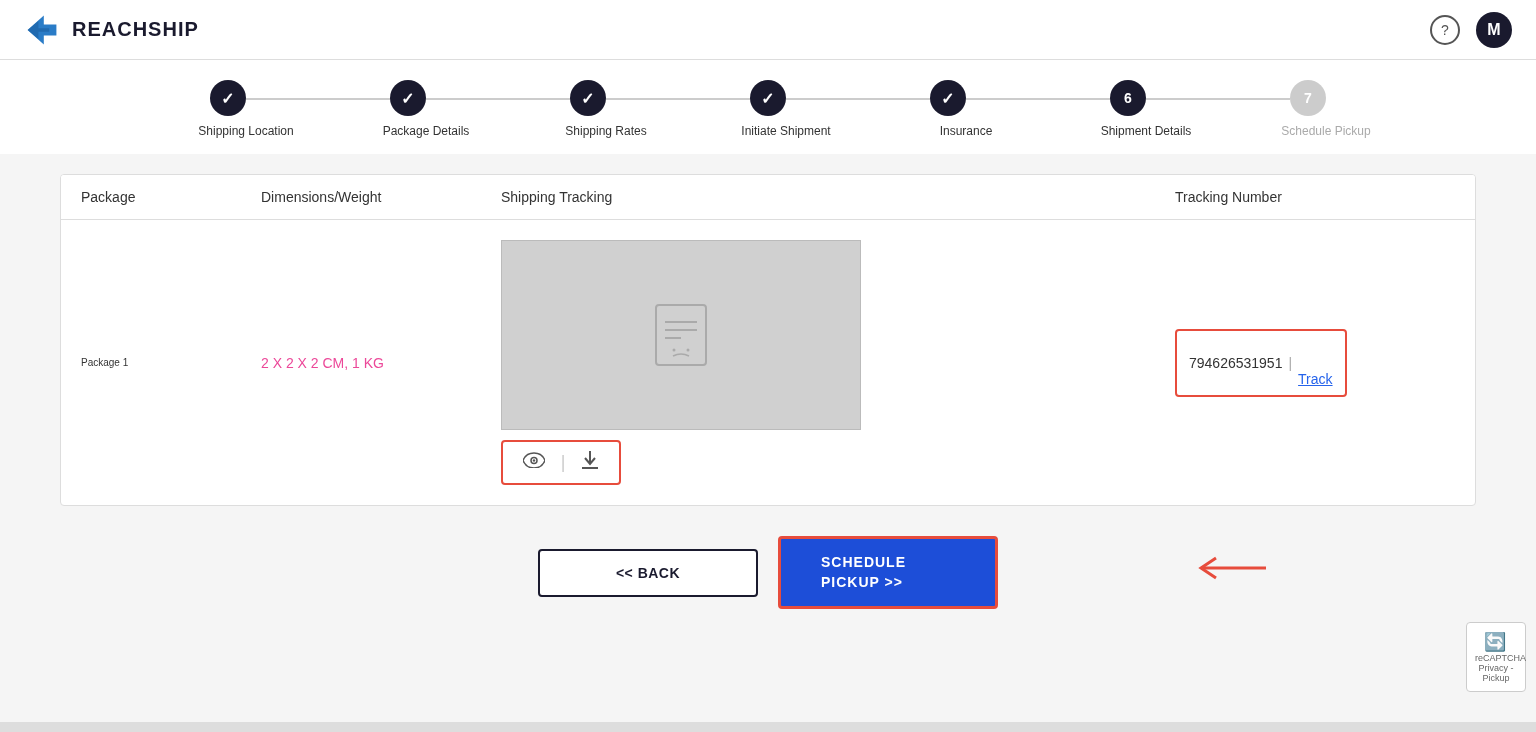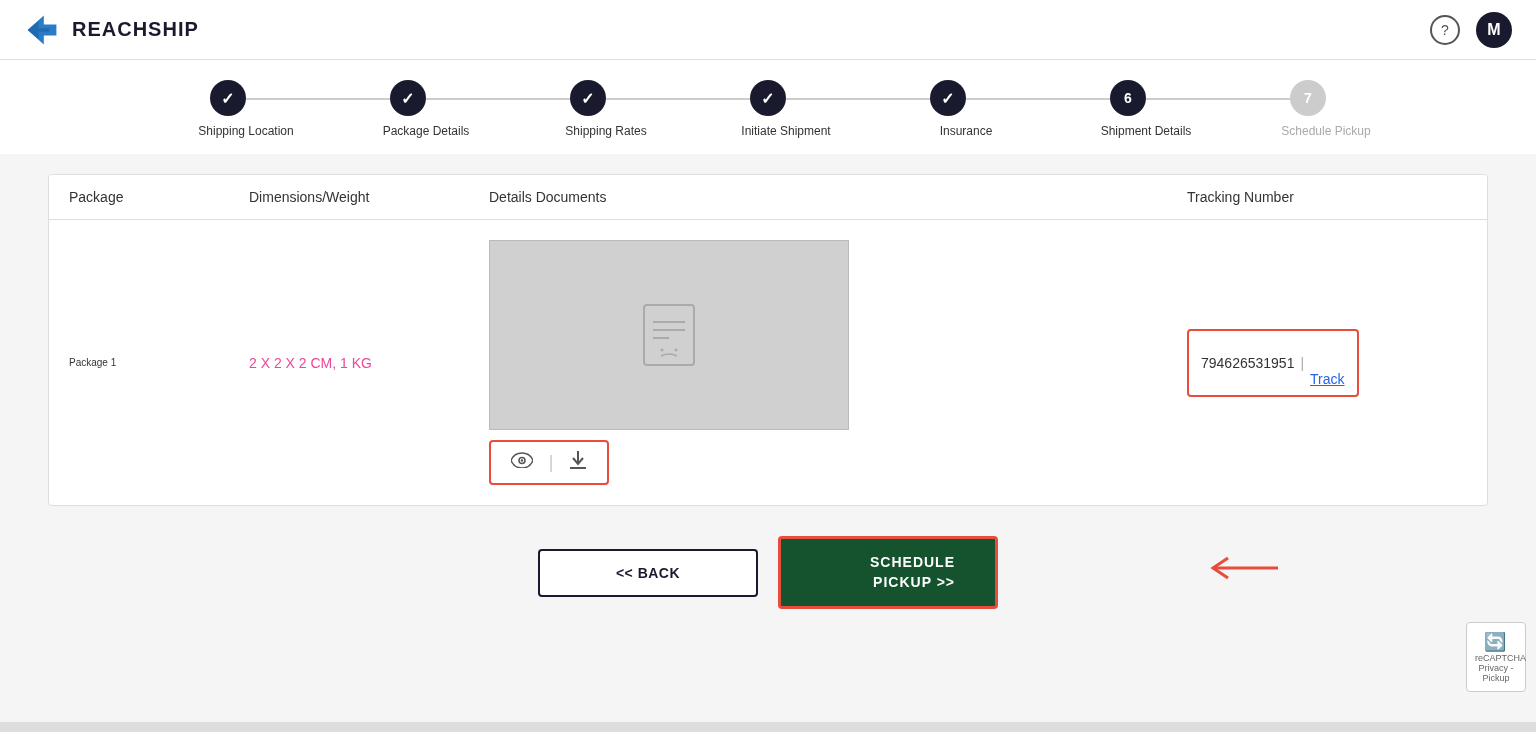--- a/index.html
+++ b/index.html
@@ -128,21 +128,21 @@
     }
     .step-label.inactive {
       color: #aaa;
     }
     .checkmark {
       font-size: 16px;
     }
 
     
     .main-content {
-      padding: 20px 48px;
+      padding: 20px 60px;
     }
 
     
     .shipment-table {
       background: #fff;
       border: 1px solid #ddd;
       border-radius: 4px;
       overflow: hidden;
     }
     .table-header {
@@ -256,30 +256,30 @@
       font-size: 14px;
       font-weight: 600;
       cursor: pointer;
       border-radius: 4px;
       letter-spacing: 0.5px;
       min-width: 220px;
     }
     .schedule-btn {
       padding: 14px 40px;
       border: 3px solid #e74c3c;
-      background: #14532d;
+      background: #1d4ed8;
       color: #fff;
       font-size: 14px;
       font-weight: 700;
       cursor: pointer;
       border-radius: 4px;
       letter-spacing: 1px;
       min-width: 220px;
       line-height: 1.4;
-      text-align: right;
+      text-align: left;
     }
     .arrow-indicator {
       position: absolute;
       right: 200px;
       top: 50%;
       transform: translateY(-50%);
       display: flex;
       align-items: center;
     }
 
@@ -376,21 +376,21 @@
     <span class="step-label inactive">Schedule Pickup</span>
   </div>
 </div>
 
 <div class="main-content">
   <div class="shipment-table">
 
     <div class="table-header">
       <div class="table-header-cell">Package</div>
       <div class="table-header-cell">Dimensions/Weight</div>
-      <div class="table-header-cell">Details Documents</div>
+      <div class="table-header-cell">Shipping Tracking</div>
       <div class="table-header-cell">Tracking Number</div>
     </div>
 
     <div class="table-row">
 
       <div class="package-name">Package 1</div>
 
       <div class="dimensions-text">2 X 2 X 2 CM, 1 KG</div>
 
       <div class="doc-preview-cell">

